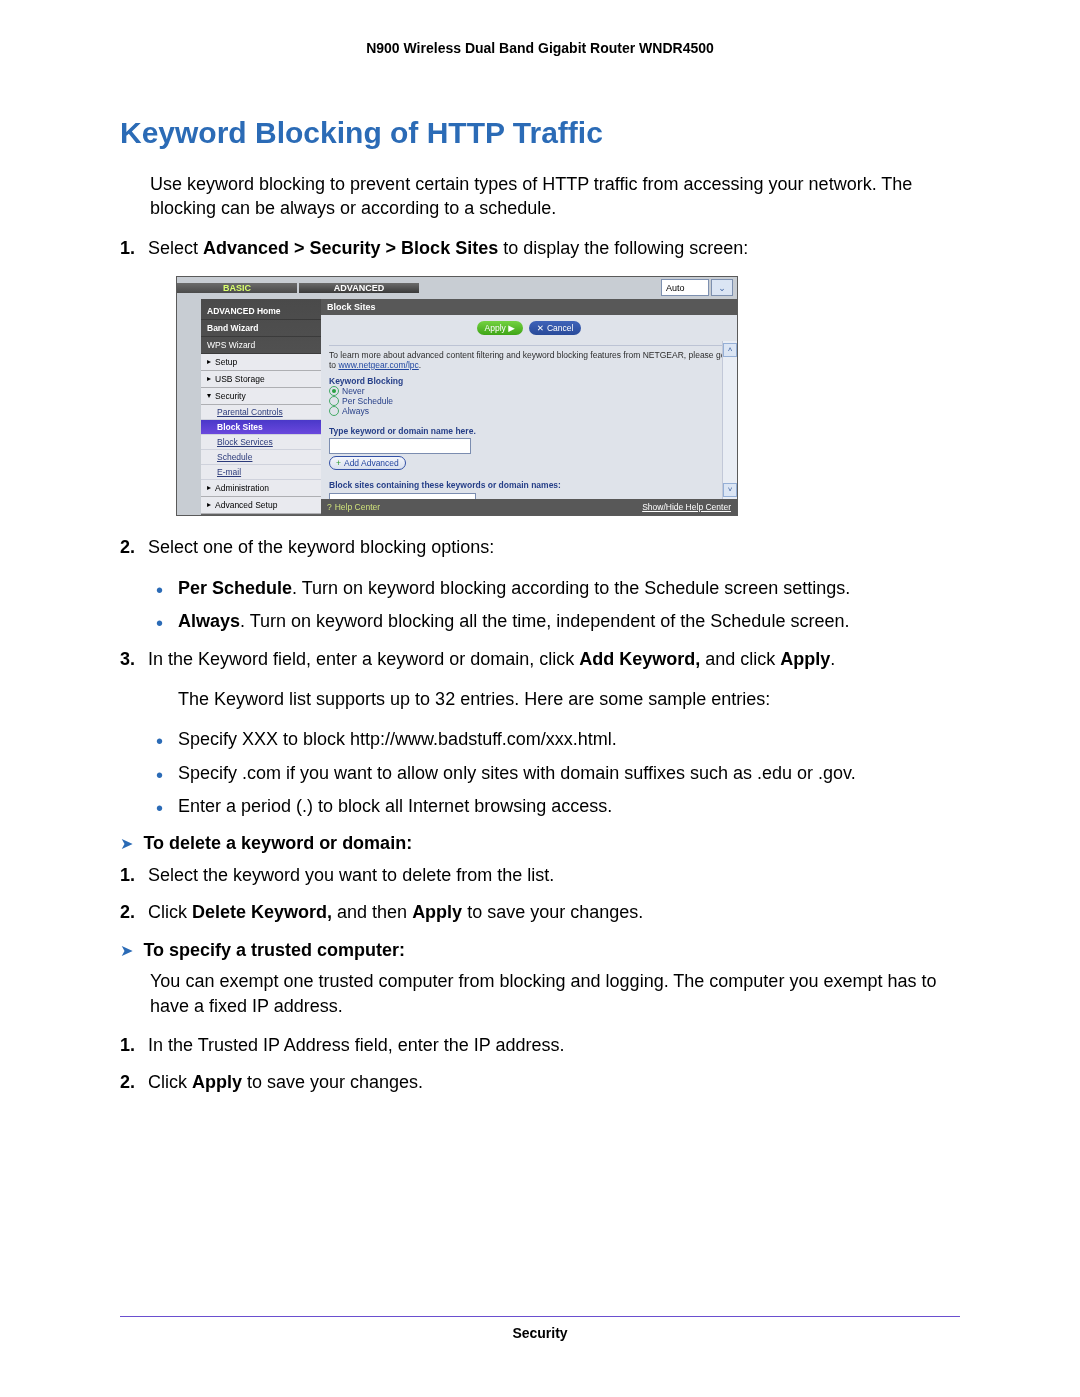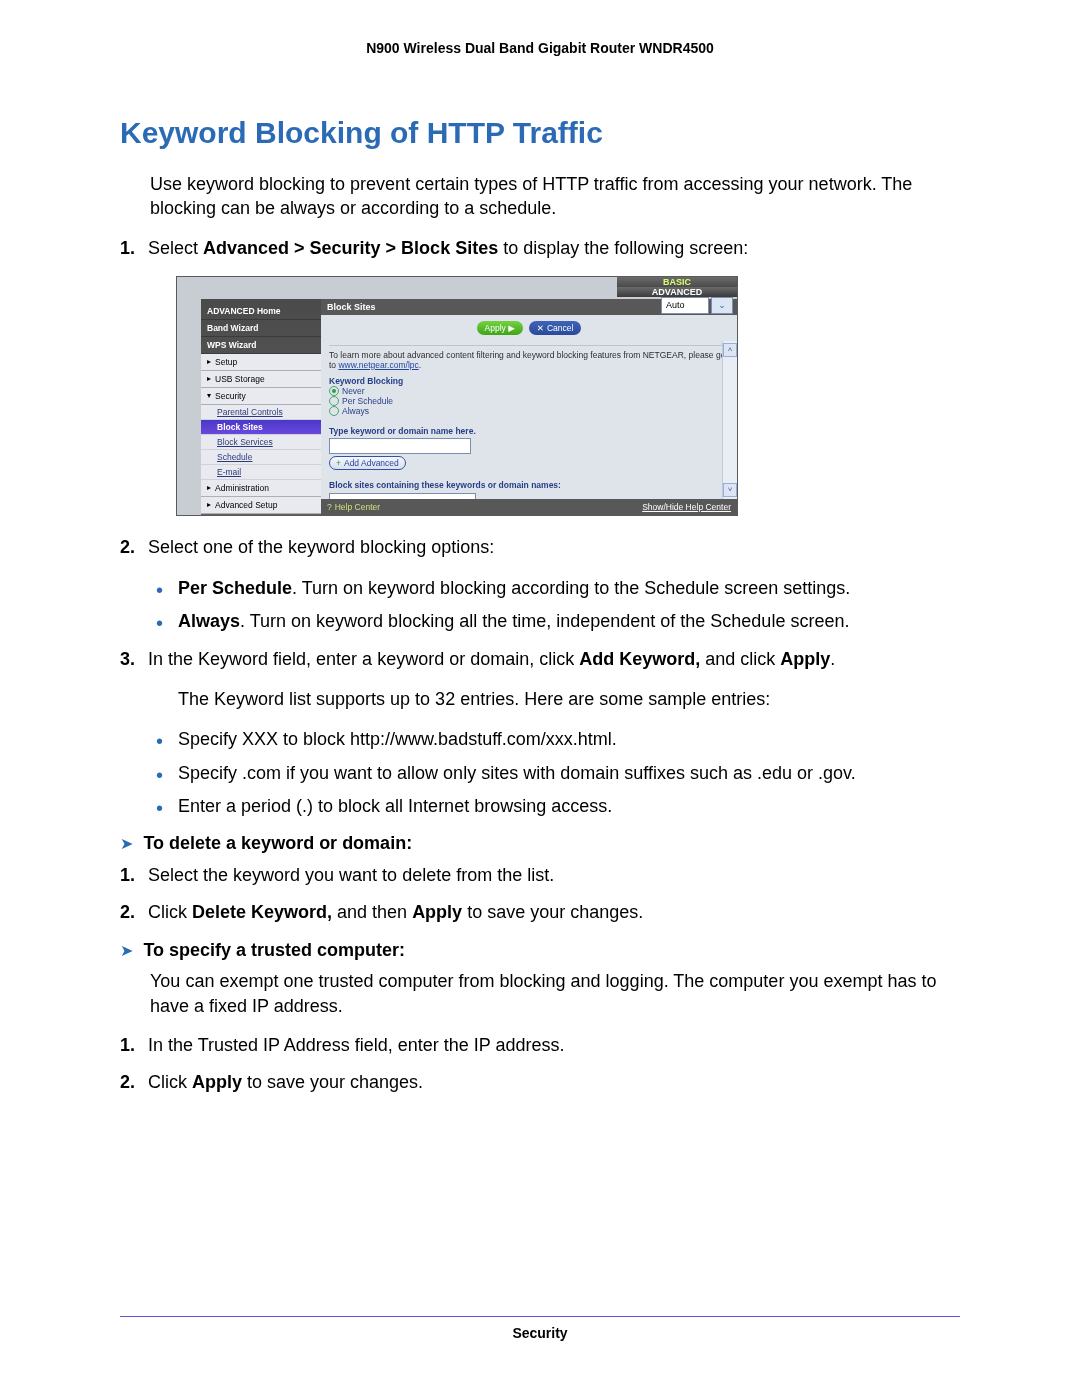--- a/index.html
+++ b/index.html
@@ -107,24 +107,23 @@
     width: 562px;
     margin: 8px 0 18px 56px;
     font-size: 9px;
     background: #c8cdd3;
     border: 1px solid #5a5a5a;
     box-sizing: border-box;
   }
   .ss-tabs {
     height: 22px;
     display: flex;
-    align-items: flex-end;
+    align-items: center;
     background: #c8cdd3;
     position: relative;
-    flex-direction: column;
   }
   .ss-tab {
     width: 120px;
     display: flex;
     align-items: center;
     justify-content: center;
     font-size: 9px;
     font-weight: bold;
     color: #fff;
   }
@@ -296,21 +295,21 @@
       <div class="ss-tab advanced">ADVANCED</div>
       <div class="ss-auto">
         <div class="sel">Auto</div>
         <div class="dd">⌄</div>
       </div>
     </div>
     <div class="ss-lower">
       <div class="ss-side">
         <div class="item" style="font-weight:bold">ADVANCED Home</div>
         <div class="item" style="font-weight:bold">Band Wizard</div>
-        <div class="item" style="font-weight:bold">WPS Wizard</div>
+        <div class="item" style="font-weight:normal">WPS Wizard</div>
         <div class="item" style="background:#e9eaef;color:#000;">
             <span class="arr">▸</span>
             <span>Setup</span>
           </div>
         <div class="item" style="background:#e9eaef;color:#000;">
             <span class="arr">▸</span>
             <span>USB Storage</span>
           </div>
         <div class="item" style="background:#e9eaef;color:#000;">
             <span class="arr">▾</span>

